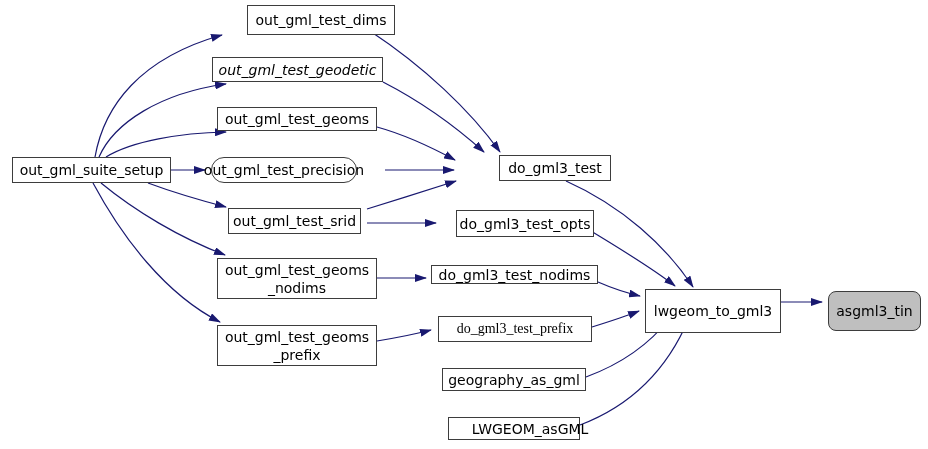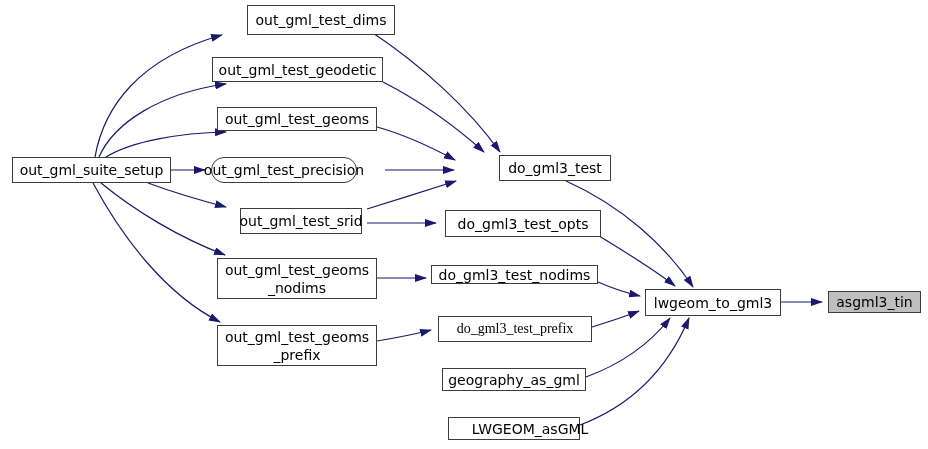--- a/index.html
+++ b/index.html
@@ -82,30 +82,30 @@
     <path class="edge" marker-end="url(#arrow)" d="M586,228 C617,247 651,267 675,286"></path>
     <path class="edge" marker-end="url(#arrow)" d="M598,282 C614,289 627,293 640,296"></path>
     <path class="edge" marker-end="url(#arrow)" d="M592,327 C608,322 624,317 639,311"></path>
     <path class="edge" marker-end="url(#arrow)" d="M586,377 C624,363 652,341 670,318"></path>
     <path class="edge" marker-end="url(#arrow)" d="M580,425 C638,403 671,361 689,318"></path>
     <path class="edge" marker-end="url(#arrow)" d="M781,302 L822,302"></path>
   </svg>
 
   <div class="node" style="left:4px;   top:157px; width:159px; height:26px;margin-left:8px;">out_gml_suite_setup</div>
   <div class="node" style="left:223px; top:5px;   width:148px; height:30px;margin-left:24px;">out_gml_test_dims</div>
-  <div class="node" style="left:212px; top:57px;  width:171px; height:25px;">out_gml_test_geodetic</div>
+  <div class="node" style="left:212px; top:57px;  width:171px; height:25px;font-style:italic;">out_gml_test_geodetic</div>
   <div class="node" style="left:217px; top:107px; width:160px; height:24px;">out_gml_test_geoms</div>
   <div class="node" style="left:211px; top:157px; width:146px; height:26px;border-radius:13px;">out_gml_test_precision</div>
-  <div class="node" style="left:240px; top:208px; width:122px; height:26px;">out_gml_test_srid</div>
+  <div class="node" style="left:228px; top:208px; width:133px; height:26px;">out_gml_test_srid</div>
   <div class="node" style="left:217px; top:258px; width:160px; height:41px;">out_gml_test_geoms
 _nodims</div>
   <div class="node" style="left:217px; top:325px; width:160px; height:41px;">out_gml_test_geoms
 _prefix</div>
   <div class="node" style="left:459px; top:155px; width:112px; height:26px;margin-left:40px;">do_gml3_test</div>
-  <div class="node" style="left:445px; top:210px; width:156px; height:27px;">do_gml3_test_opts</div>
+  <div class="node" style="left:456px; top:210px; width:138px; height:27px;">do_gml3_test_opts</div>
   <div class="node" style="left:431px; top:265px; width:167px; height:19px;">do_gml3_test_nodims</div>
   <div class="node" style="left:438px; top:316px; width:154px; height:26px;font-family:Liberation Serif, serif;">do_gml3_test_prefix</div>
   <div class="node" style="left:442px; top:368px; width:144px; height:23px;">geography_as_gml</div>
   <div class="node" style="left:448px; top:417px; width:132px; height:23px;padding-left:32px;">LWGEOM_asGML</div>
-  <div class="node" style="left:645px; top:289px; width:136px; height:27px;">lwgeom_to_gml3</div>
-  <div class="node focus" style="left:828px; top:291px; width:93px; height:22px;">asgml3_tin</div>
+  <div class="node" style="left:645px; top:289px; width:136px; height:44px;">lwgeom_to_gml3</div>
+  <div class="node focus" style="left:828px; top:291px; width:93px; height:40px;border-radius:8px;">asgml3_tin</div>
 
 </div>
 
 </body></html>

